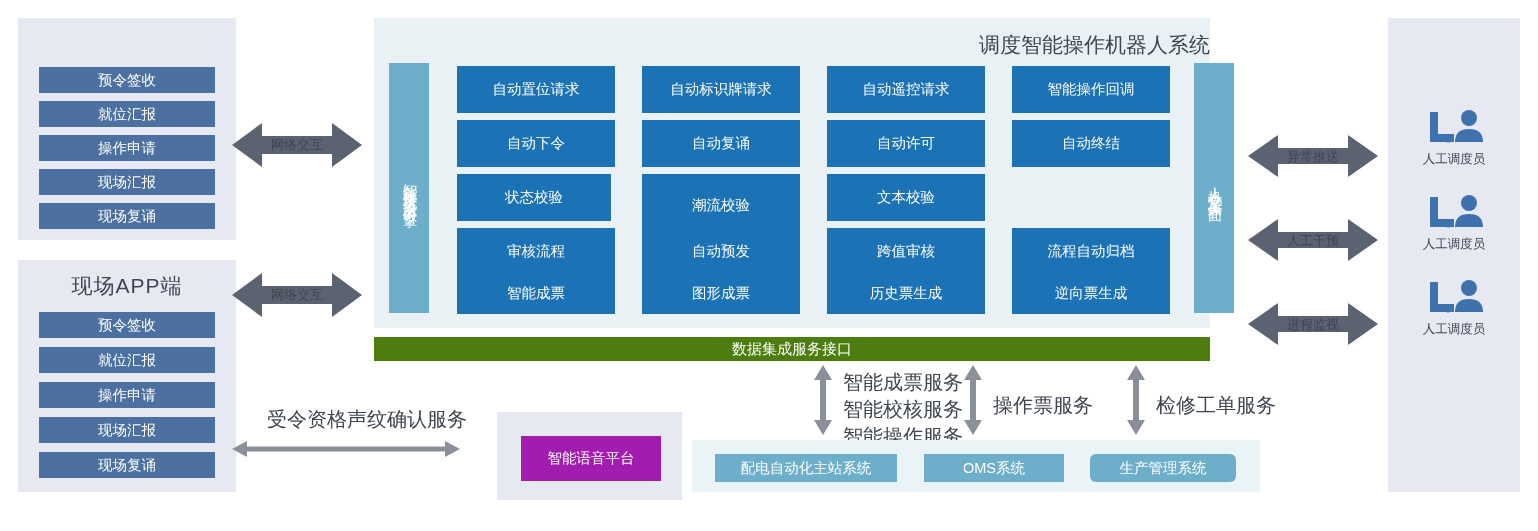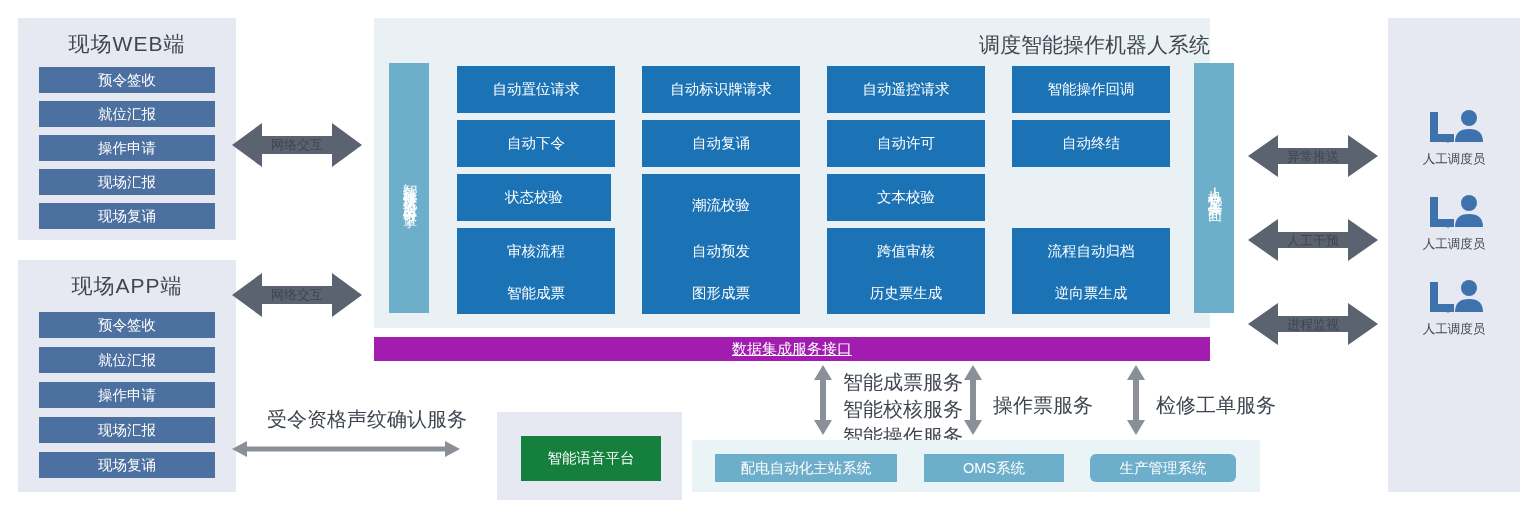--- a/index.html
+++ b/index.html
@@ -10,41 +10,40 @@
   .panel-title{font-size:21px;color:#3f4650;text-align:center;letter-spacing:1px;}
   .chip{background:#4C709F;color:#ffffff;font-size:14.5px;display:flex;
         align-items:center;justify-content:center;}
   .center-panel{background:#EAF1F5;}
   .center-title{font-size:21px;color:#3f4650;text-align:right;}
   .vbar{background:#6DAECA;color:#ffffff;font-size:14.5px;display:flex;
         align-items:center;justify-content:center;text-align:center;
         writing-mode:vertical-rl;letter-spacing:3px;line-height:1.1;}
   .cell{background:#1B72B5;color:#ffffff;font-size:14.5px;display:flex;
         align-items:center;justify-content:center;text-align:center;}
-  .databar{background:#a21caf;color:#ffffff;font-size:15px;display:flex;
-           align-items:center;justify-content:center;text-decoration:underline;}
+  .databar{background:#4d7c0f;color:#ffffff;font-size:15px;display:flex;
+           align-items:center;justify-content:center;}
   .ext-panel{background:#EAF3F6;}
   .ext-box{background:#6DAECA;color:#ffffff;font-size:14.5px;display:flex;
            align-items:center;justify-content:center;text-align:center;}
   .voice-panel{background:#E6E9F2;}
-  .voice-box{background:#15803d;color:#ffffff;font-size:14.5px;display:flex;
+  .voice-box{background:#a21caf;color:#ffffff;font-size:14.5px;display:flex;
              align-items:center;justify-content:center;}
   .arrow-label{position:absolute;font-size:13px;color:#3f4650;background:transparent;
                white-space:nowrap;text-align:center;}
   .svc-label{position:absolute;font-size:20px;color:#3f4650;white-space:nowrap;
              line-height:1.35;}
   .disp{display:flex;flex-direction:column;align-items:center;}
   .disp-label{font-size:12.5px;color:#3f4650;margin-top:1px;white-space:nowrap;}
   .aw{position:absolute;}
 </style>
 </head>
 <body>
 
 <div class="abs panel" style="left:18px;top:18px;width:218px;height:222px;">
-  <div class="panel-title" style="margin-top:12px;">现场WEB端</div>
   <div class="abs chip" style="left:21px;top:49px;width:176px;height:26px;">预令签收</div>
   <div class="abs chip" style="left:21px;top:83px;width:176px;height:26px;">就位汇报</div>
   <div class="abs chip" style="left:21px;top:117px;width:176px;height:26px;">操作申请</div>
   <div class="abs chip" style="left:21px;top:151px;width:176px;height:26px;">现场汇报</div>
   <div class="abs chip" style="left:21px;top:185px;width:176px;height:26px;">现场复诵</div>
 </div>
 
 <div class="abs panel" style="left:18px;top:260px;width:218px;height:232px;">
   <div class="panel-title" style="margin-top:12px;">现场APP端</div>
   <div class="abs chip" style="left:21px;top:52px;width:176px;height:26px;">预令签收</div>

